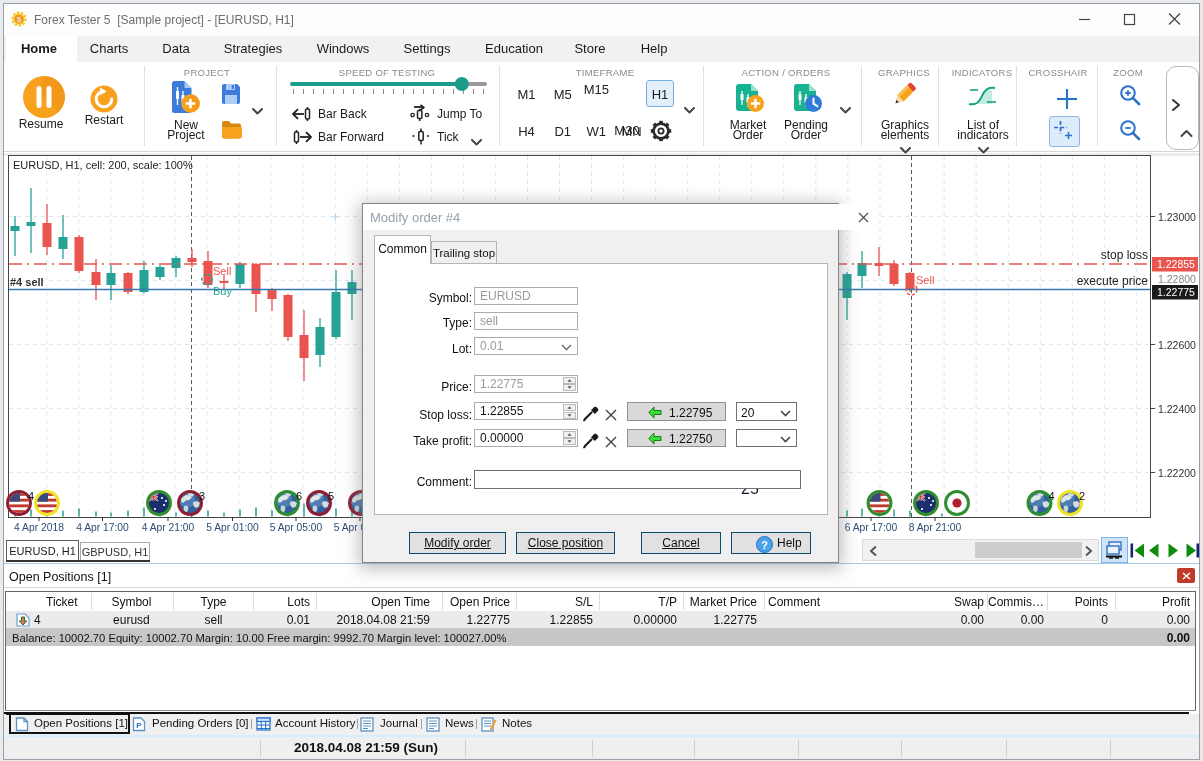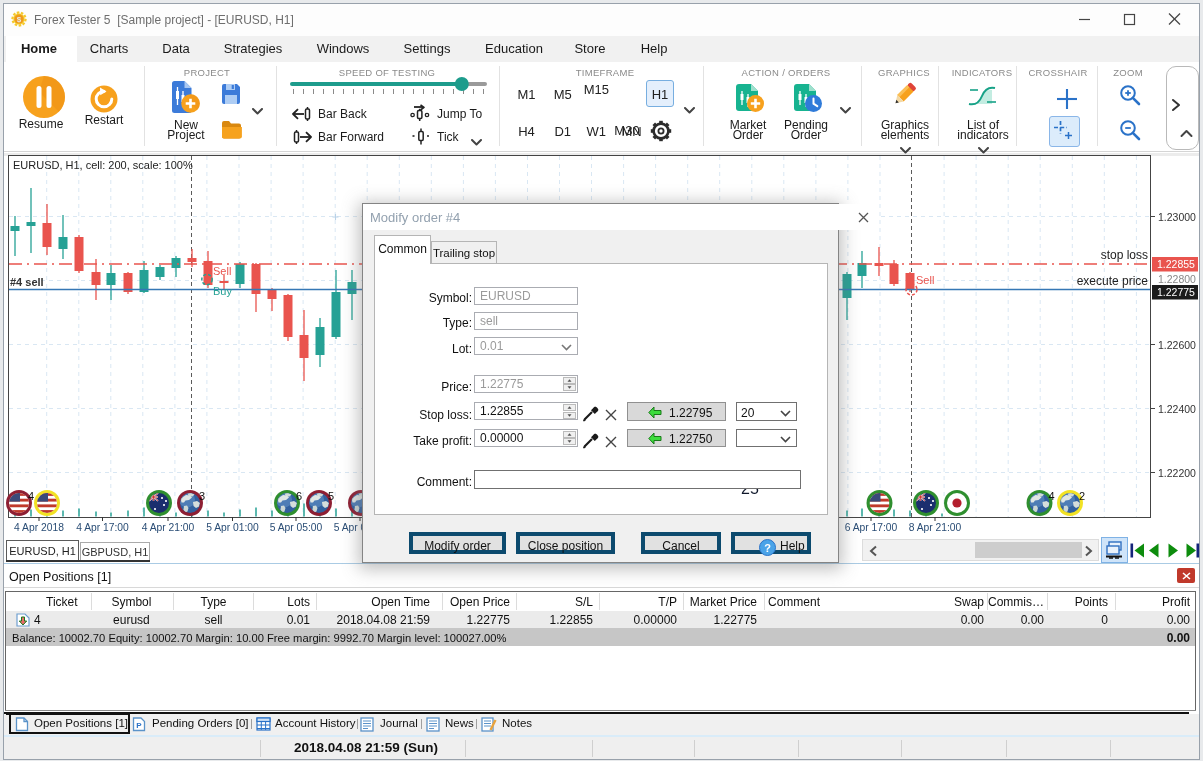--- a/index.html
+++ b/index.html
@@ -9,21 +9,21 @@
 .seclabel { position:absolute; top:67px; font-size:9.5px; color:#8a8a8a; letter-spacing:0.3px; white-space:nowrap; transform:translateX(-50%); }
 .sep { position:absolute; top:66px; height:80px; width:1px; background:#e2e2e2; }
 .rtext { position:absolute; font-size:12px; color:#1a1a1a; text-align:center; transform:translateX(-50%); white-space:nowrap; line-height:10px;}
 .rtextl { position:absolute; font-size:12px; color:#1a1a1a; white-space:nowrap; }
 .tf { position:absolute; font-size:13px; color:#222; text-align:center; width:36px; transform:translateX(-50%); }
 .ctab { position:absolute; font-size:11px; color:#222; background:#fff; text-align:center; }
 #dlg { position:absolute; left:362px; top:203px; width:477px; height:360px; background:#f0f0f0; border:1px solid #848484; z-index:50; box-shadow:0 3px 16px 3px rgba(110,110,110,0.45); }
 .dtab { position:absolute; font-size:12px; color:#111; text-align:center; }
 .field { position:absolute; background:#fff; border:1px solid #aaacb2; font-size:12px; color:#9a9a9a; padding-left:5px; }
 .flabel { position:absolute; font-size:12px; color:#111; text-align:right; }
-.btn { position:absolute; background:#e1e1e1; border:4px solid #0c4a6e; font-size:12px; color:#111; text-align:center; }
+.btn { position:absolute; background:#e1e1e1; border:1px solid #0c4a6e; font-size:12px; color:#111; text-align:center;text-decoration:underline; }
 .th { position:absolute; font-size:12px; color:#111; white-space:nowrap; }
 .btab { position:absolute; font-size:11.5px; color:#111; white-space:nowrap; }
 
 </style></head><body>
 <div id="frame"></div>
 <div class="abs" style="left:4px;top:4px;width:1195px;height:32px;background:#fdfdfd;"></div>
 <div class="abs" style="left:4px;top:36px;width:1195px;height:26px;background:#f1f1f1;"></div>
 <div class="abs" style="left:4px;top:62px;width:1195px;height:90px;background:#fff;border-bottom:1px solid #d5d5d5;"></div>
 <div class="abs" style="left:4px;top:153px;width:1195px;height:3px;background:#ececec;"></div>
 <div class="abs" style="left:4px;top:156px;width:1195px;height:407px;background:#fff;"></div>

